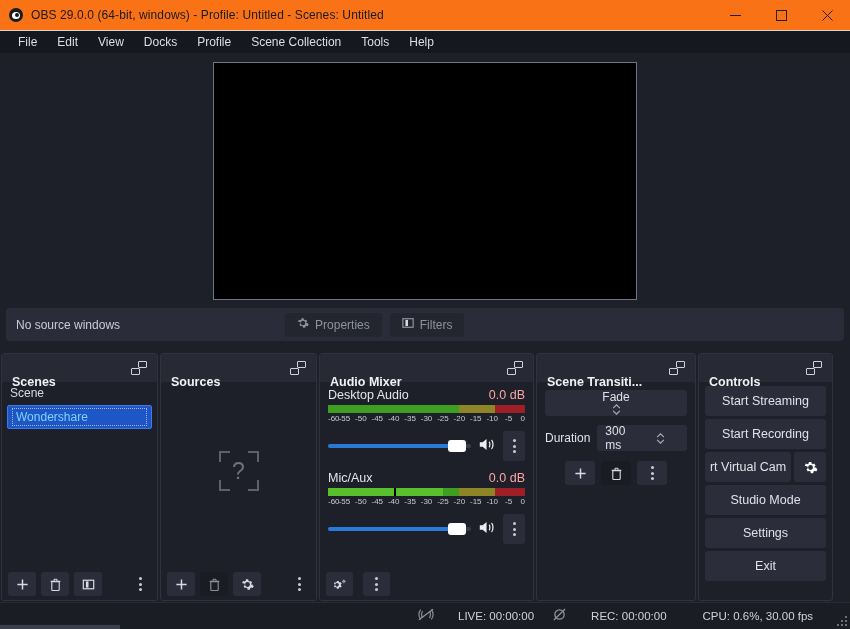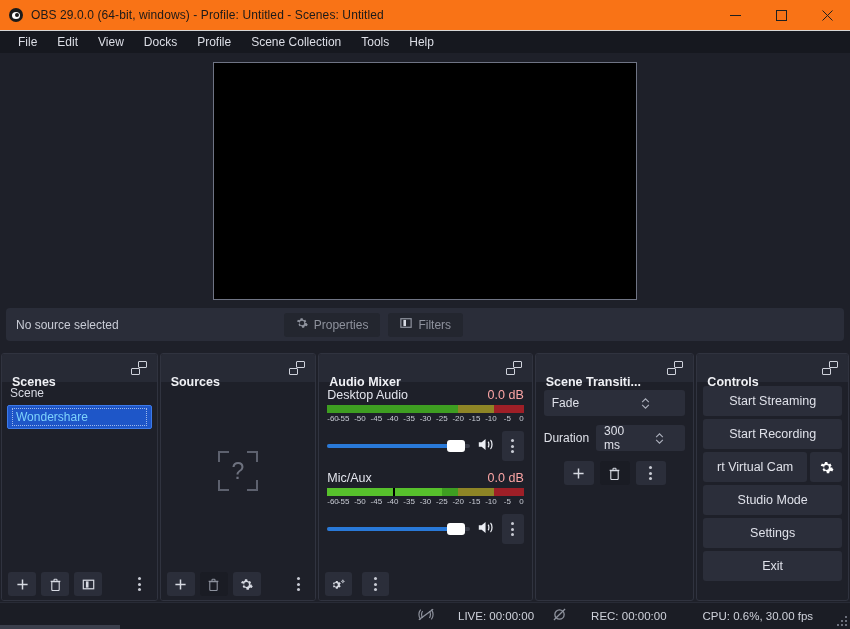--- a/index.html
+++ b/index.html
@@ -192,21 +192,21 @@
   .kebab i { width: 3px; height: 3px; border-radius: 50%; background: #c8cbd4; display: block; }
   .mix-menu {
     width: 22px; height: 30px; background: #2b2e3a; border-radius: 3px;
     display: flex; align-items: center; justify-content: center;
   }
 
   
   .dock.trans { width: 160px; }
   .combo {
     margin: 8px 8px 0 8px; height: 26px; background: #2b2e3a; border-radius: 3px;
-    display: flex; align-items: center; padding: 0 8px;
+    display: flex; align-items: center; padding: 0 8px; flex-direction: column;
   }
   .combo span { flex: 1; font-size: 12px; color: #dfe1e9; }
   .spin {
     display: flex; flex-direction: column; gap: 1px; align-items: center;
     color: #aeb2be;
   }
   .dur-row { display: flex; align-items: center; margin: 9px 8px 0 8px; gap: 7px; }
   .dur-label { font-size: 12px; color: #dfe1e9; }
   .dur-box {
     flex: 1; height: 26px; background: #2b2e3a; border-radius: 3px;
@@ -217,21 +217,21 @@
     display: flex; justify-content: center; gap: 6px; margin-top: 10px;
   }
   .trans-btn {
     width: 30px; height: 24px; background: #2b2e3a; border-radius: 3px;
     display: flex; align-items: center; justify-content: center;
   }
   .trans-btn.dark { background: #1a1c24; }
   .trans-btn.flat { background: #2b2e3a; }
 
   
-  .dock.controls { width: 153px; }
+  .dock.controls { width: 135px; }
   .ctrl-list { padding: 4px 6px 0 6px; display: flex; flex-direction: column; gap: 3px; }
   .ctrl-btn {
     height: 30px; background: #2b2e3a; border-radius: 3px;
     display: flex; align-items: center; justify-content: center;
     font-size: 12.5px; color: #dfe1e9;
   }
   .ctrl-split { display: flex; gap: 3px; }
   .ctrl-split .ctrl-btn { flex: 1; overflow: hidden; white-space: nowrap; }
   .ctrl-gear {
     width: 32px; height: 30px; background: #2b2e3a; border-radius: 3px;
@@ -292,21 +292,21 @@
   <div class="menu-item">Scene Collection</div>
   <div class="menu-item">Tools</div>
   <div class="menu-item">Help</div>
 </div>
 
 <div class="preview-wrap">
   <div class="canvas-outer"></div>
 </div>
 
 <div class="source-bar">
-  <div class="src-label">No source selected</div>
+  <div class="src-label">No source windows</div>
   <div class="src-btns">
     <div class="src-btn">
       <span>
         <svg width="12" height="12" viewBox="0 0 16 16">
             <path fill="#8e929d" d="M8 5a3 3 0 100 6 3 3 0 000-6zm6.4 3a6.4 6.4 0 01-.07.9l1.4 1.1-1.4 2.4-1.7-.7a6.3 6.3 0 01-1.5.9l-.25 1.8h-2.8l-.25-1.8a6.3 6.3 0 01-1.5-.9l-1.7.7-1.4-2.4 1.4-1.1a6.4 6.4 0 010-1.8L1.23 6.0l1.4-2.4 1.7.7a6.3 6.3 0 011.5-.9L6.08 1.6h2.8l.25 1.8a6.3 6.3 0 011.5.9l1.7-.7 1.4 2.4-1.4 1.1c.04.3.07.6.07.9z"></path>
           </svg>
       </span>
       <span>Properties</span>
     </div>
     <div class="src-btn">

